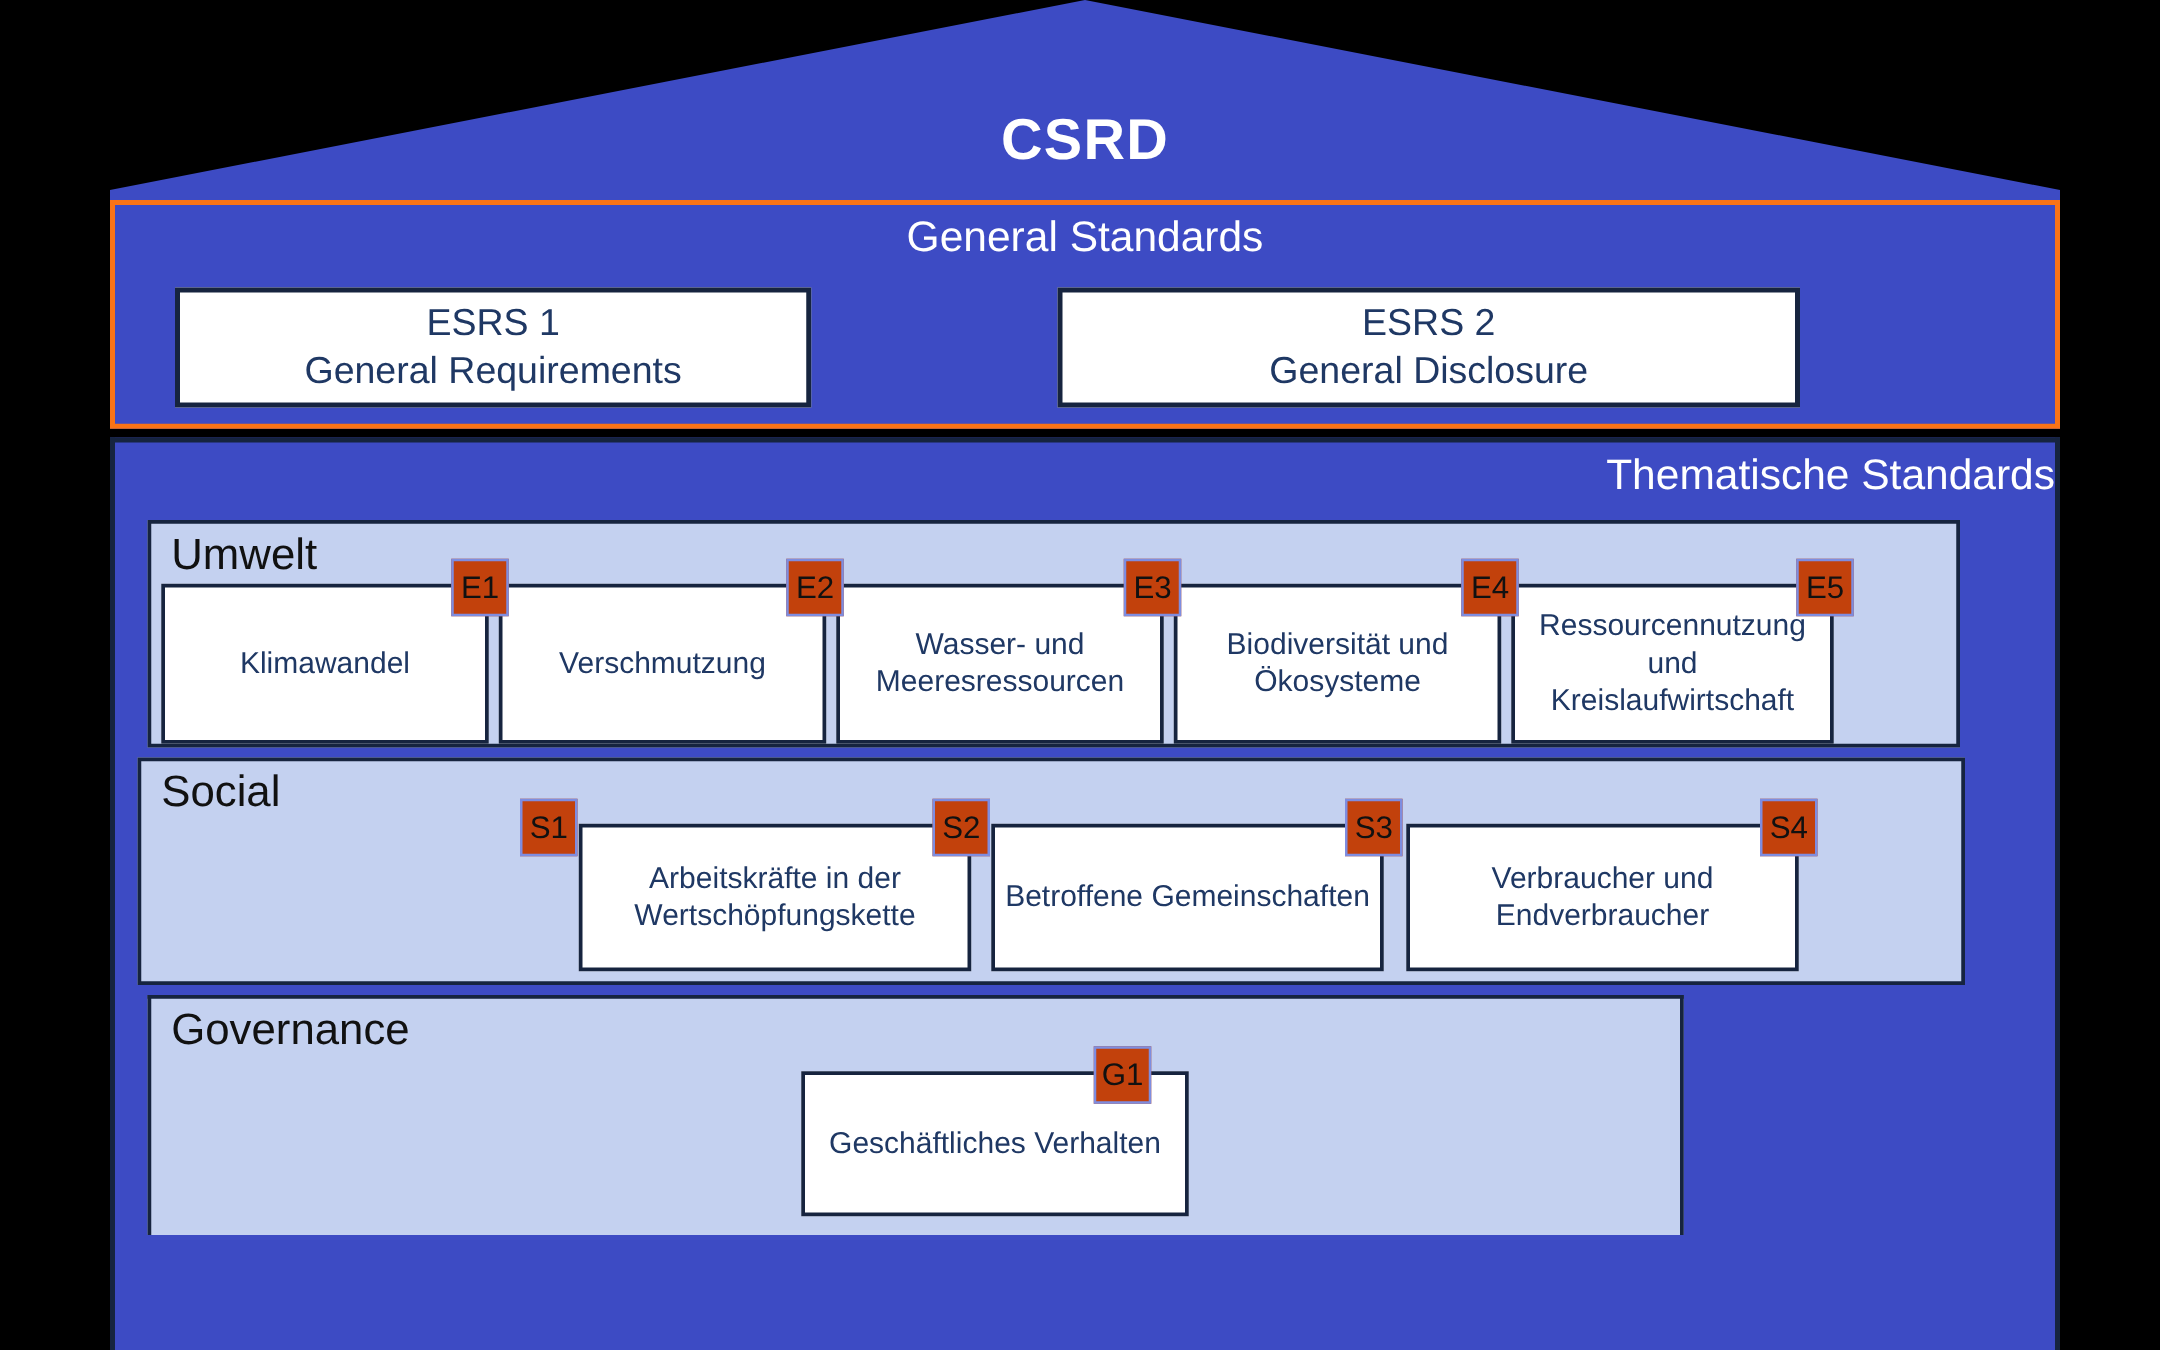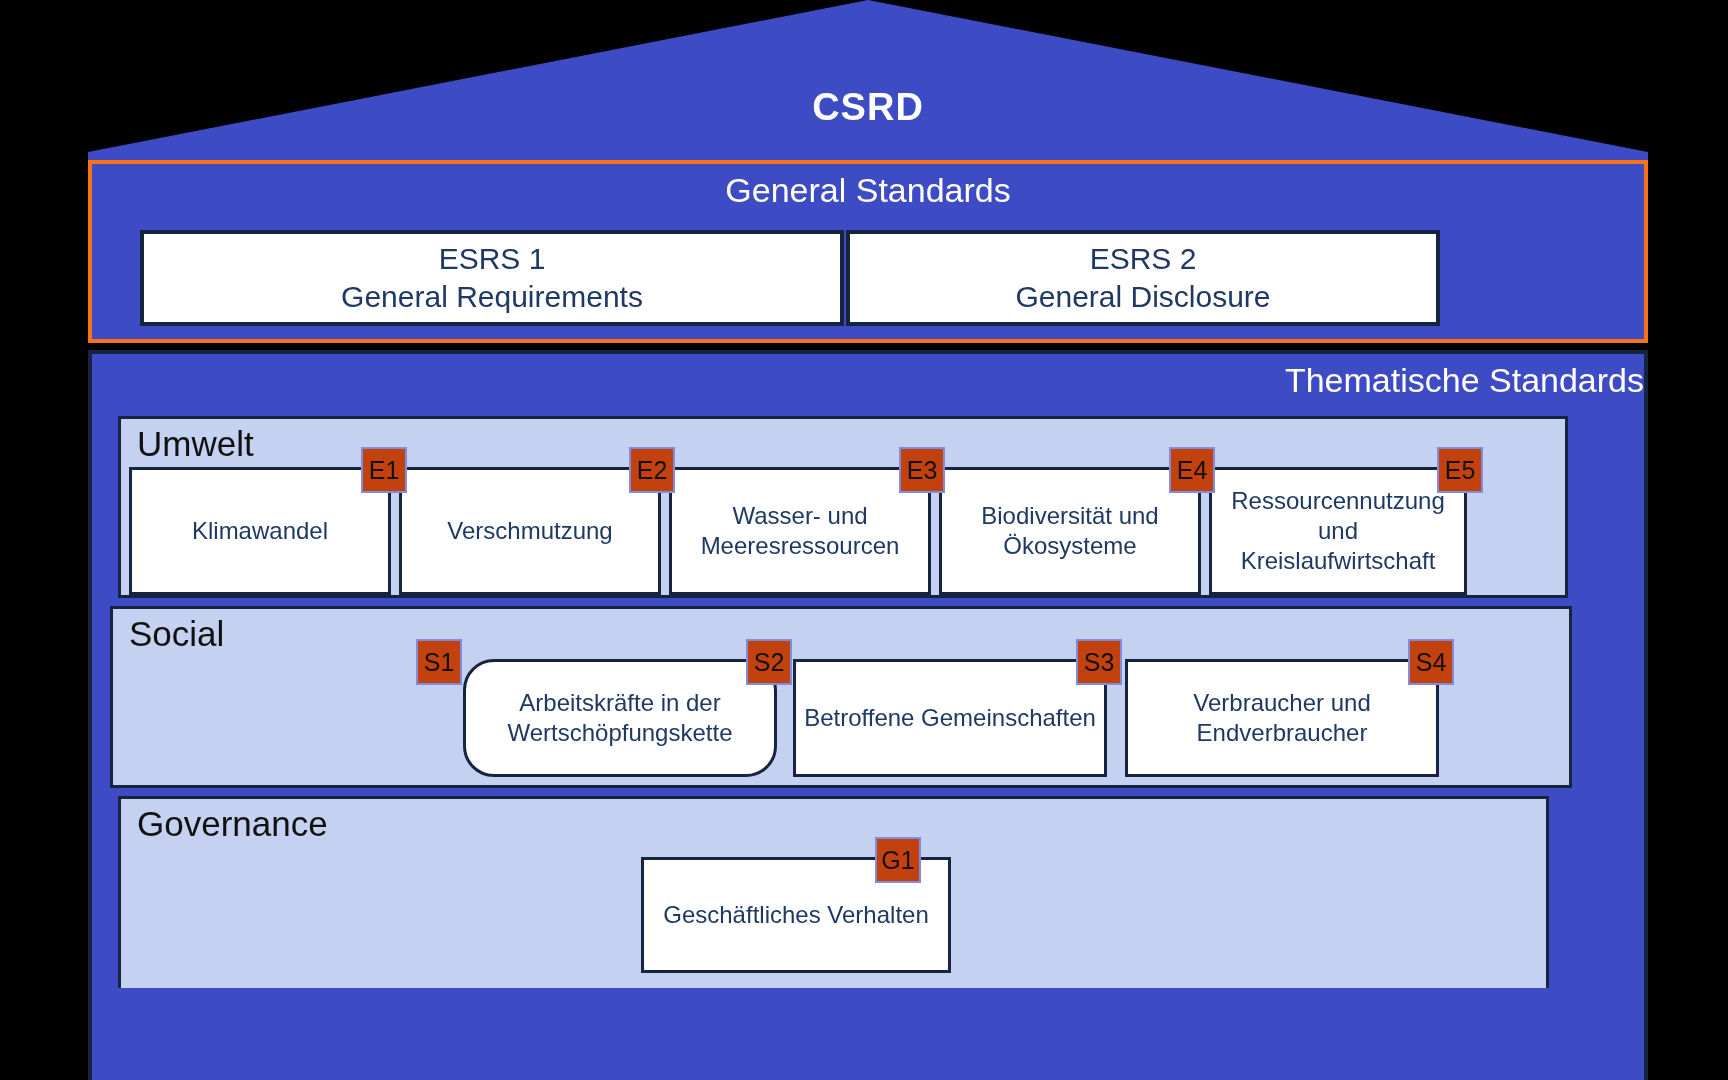--- a/index.html
+++ b/index.html
@@ -25,21 +25,21 @@
     height: 160px;
   }
   #roof svg { display: block; }
   #roof-label {
     position: absolute;
     left: 0;
     top: 88px;
     width: 1560px;
     text-align: center;
     color: #ffffff;
-    font-size: 38px;
+    font-size: 46px;
     font-weight: bold;
     letter-spacing: 1px;
     line-height: 1;
   }
 
   
   #general-block {
     position: absolute;
     left: 88px;
     top: 160px;
@@ -67,21 +67,21 @@
     border: 4px solid #16243F;
     box-sizing: border-box;
     display: flex;
     flex-direction: column;
     align-items: center;
     justify-content: center;
     color: #1F3864;
     font-size: 30px;
     line-height: 1.28;
   }
-  #general-box-1 { left: 48px;  width: 704px; }
+  #general-box-1 { left: 48px;  width: 509px; }
   #general-box-2 { left: 754px; width: 594px; }
 
   
   #thematic-block {
     position: absolute;
     left: 88px;
     top: 350px;
     width: 1560px;
     height: 730px;
     background: #3D4BC4;
@@ -102,21 +102,21 @@
 
   
   .pillar {
     position: absolute;
     background: #C4D1F0;
     border: 3px solid #16243F;
     box-sizing: border-box;
   }
   #pillar-umwelt     { left: 26px; top: 62px;  width: 1450px; height: 182px; }
   #pillar-social     { left: 18px; top: 252px; width: 1462px; height: 182px; }
-  #pillar-governance { left: 26px; top: 442px; width: 1431px; height: 192px; border-bottom: none; padding-left: 40px; }
+  #pillar-governance { left: 26px; top: 442px; width: 1229px; height: 192px; border-bottom: none; padding-left: 40px; }
 
   .pillar-label {
     position: absolute;
     left: 16px;
     top: 4px;
     color: #111111;
     font-size: 35px;
     line-height: 1.2;
     white-space: nowrap;
   }
@@ -164,21 +164,21 @@
   #e-badge-0 { left: 240px;  top: 28px; }
   #e-badge-1 { left: 508px;  top: 28px; }
   #e-badge-2 { left: 778px;  top: 28px; }
   #e-badge-3 { left: 1048px; top: 28px; }
   #e-badge-4 { left: 1316px; top: 28px; }
 
   
   #pillar-social .topic { top: 50px; height: 118px; }
   #s-box-0 { left: 20px;   width: 314px; }
   #s-box-1 { left = 0; }
-  #s-box-1 { left: 350px;  width: 314px; border-radius: 31px; }
+  #s-box-1 { left: 350px;  width: 314px; }
   #s-box-2 { left: 680px;  width: 314px; }
   #s-box-3 { left: 1012px; width: 314px; }
 
   #s-badge-0 { left: 303px;  top: 30px; }
   #s-badge-1 { left: 633px;  top: 30px; }
   #s-badge-2 { left: 963px;  top: 30px; }
   #s-badge-3 { left: 1295px; top: 30px; }
 
   
   #g-box-0 {

